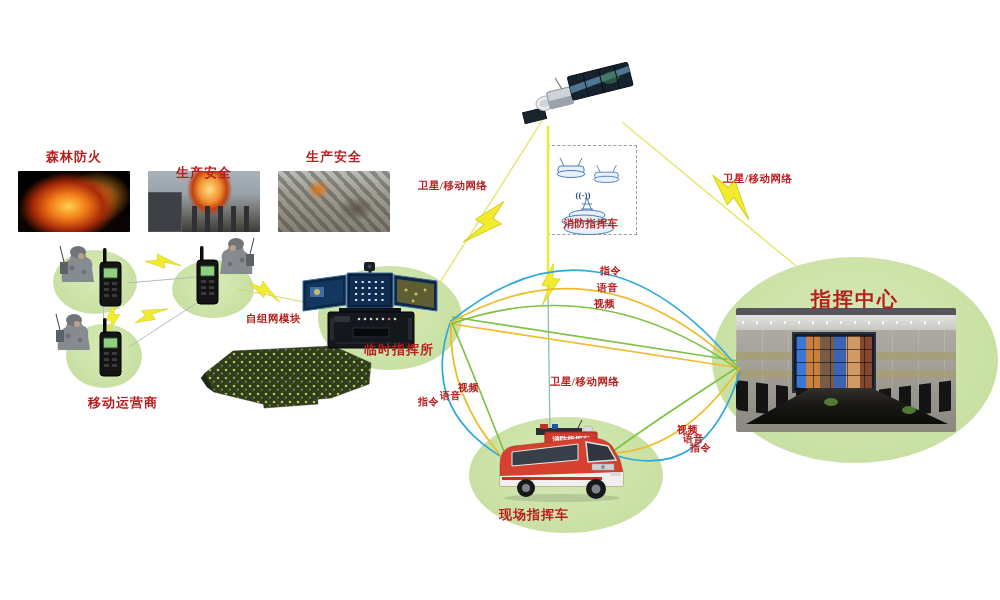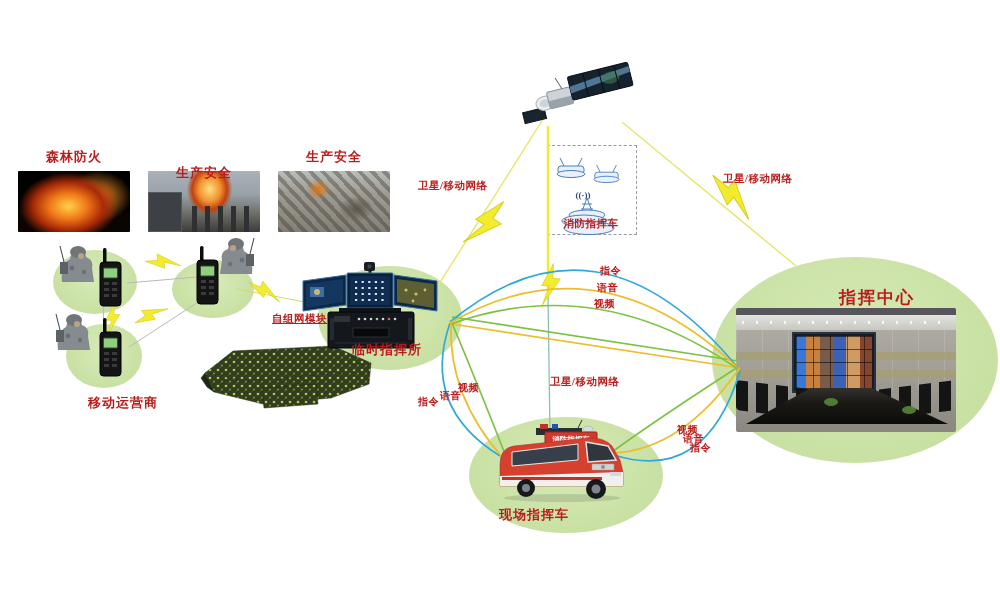--- a/index.html
+++ b/index.html
@@ -325,24 +325,24 @@
         <circle cx="106" cy="69" r="4.5" fill="#7d848c"></circle>
     </g>
   </svg>
 
   <div class="layer">
     <div class="lbl node-lbl" style="left:18px;top:150px;width:112px;text-align:center;">森林防火</div>
     <div class="lbl node-lbl" style="left:148px;top:166px;width:112px;text-align:center;">生产安全</div>
     <div class="lbl node-lbl" style="left:278px;top:150px;width:112px;text-align:center;">生产安全</div>
 
     <div class="lbl node-lbl" style="left:88px;top:396px;">移动运营商</div>
-    <div class="lbl link-lbl" style="left:272px;top:313px;text-decoration:underline;">自组网模块</div>
-    <div class="lbl node-lbl" style="left:352px;top:343px;">临时指挥所</div>
+    <div class="lbl link-lbl" style="left:246px;top:313px;">自组网模块</div>
+    <div class="lbl node-lbl" style="left:364px;top:343px;">临时指挥所</div>
     <div class="lbl link-lbl" style="left:547px;top:218px;width:88px;text-align:center;">消防指挥车</div>
-    <div class="lbl node-lbl" style="left:795px;top:288px;width:120px;text-align:right;font-size:17px;letter-spacing:2px;">指挥中心</div>
+    <div class="lbl node-lbl" style="left:795px;top:288px;width:120px;text-align:center;font-size:20px;letter-spacing:2px;">指挥中心</div>
     <div class="lbl node-lbl" style="left:489px;top:508px;width:90px;text-align:center;">现场指挥车</div>
 
     <div class="lbl link-lbl" style="left:418px;top:180px;">卫星/移动网络</div>
     <div class="lbl link-lbl" style="left:723px;top:173px;">卫星/移动网络</div>
     <div class="lbl link-lbl" style="left:550px;top:376px;">卫星/移动网络</div>
 
     <div class="lbl arc-lbl" style="left:600px;top:265px;">指令</div>
     <div class="lbl arc-lbl" style="left:597px;top:282px;">语音</div>
     <div class="lbl arc-lbl" style="left:594px;top:298px;">视频</div>
 

